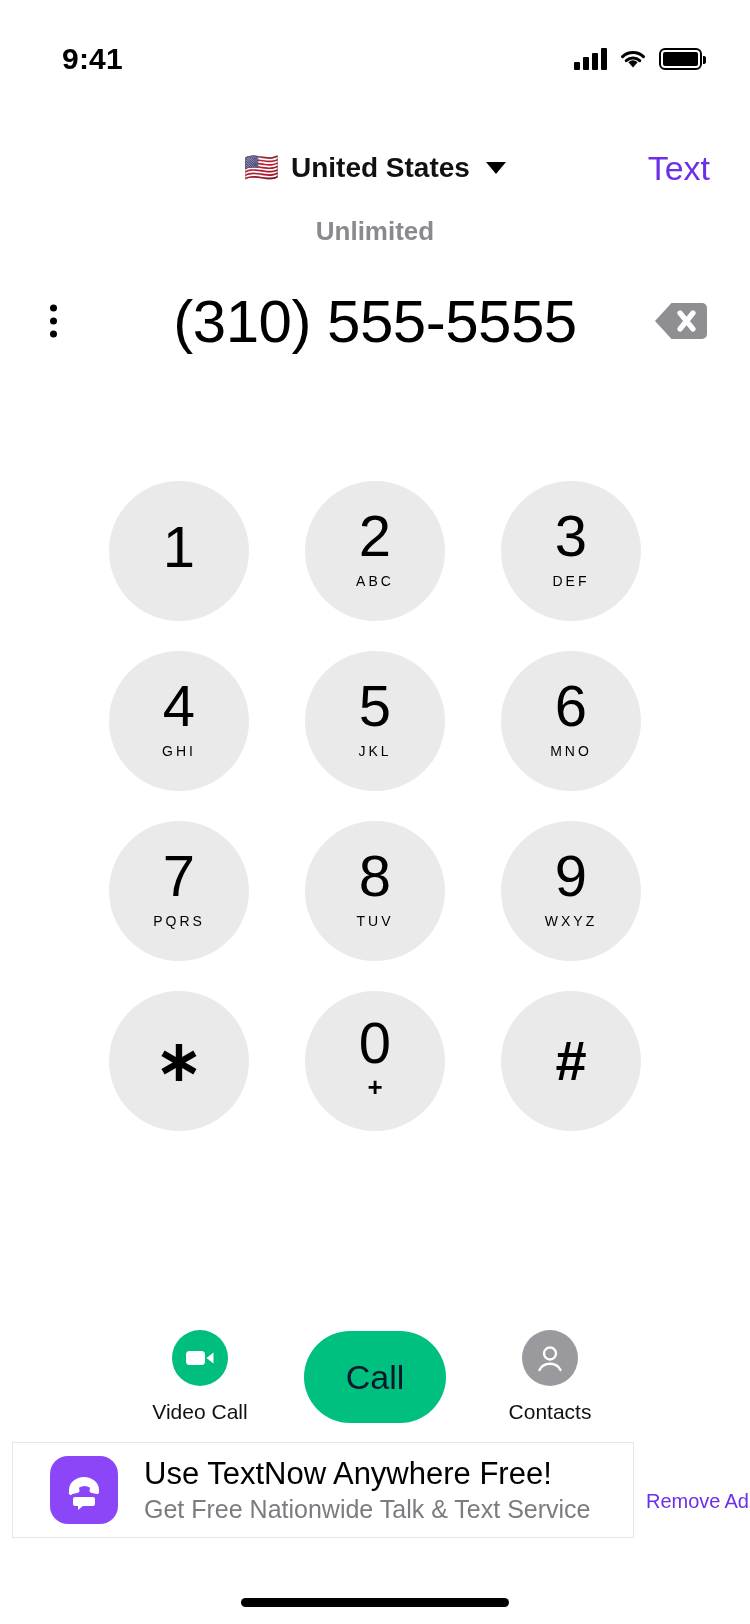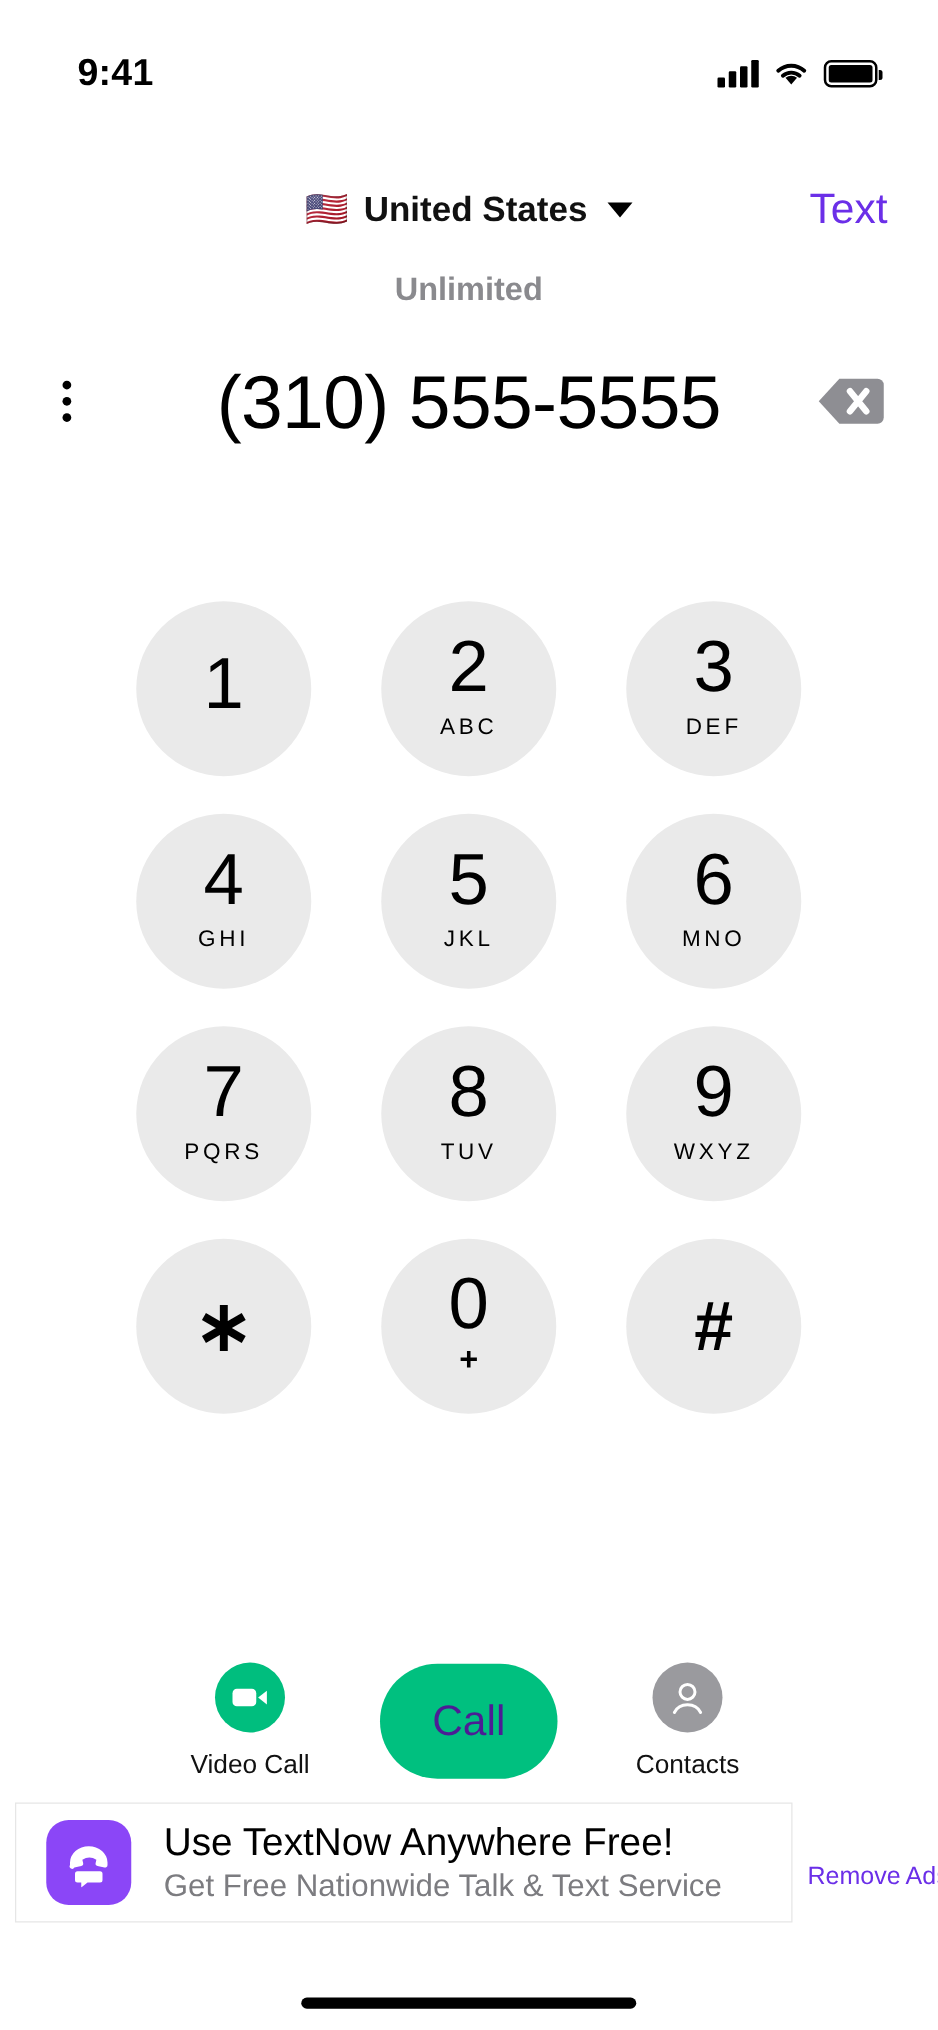--- a/index.html
+++ b/index.html
@@ -178,21 +178,21 @@
     font-size: 58px;
     font-weight: 300;
     color: #000;
     line-height: 1;
   }
   .key.symbol .key-digit {
     font-size: 56px;
     font-weight: 700;
   }
   .key-sub {
-    font-size: 18px;
+    font-size: 14px;
     font-weight: 500;
     color: #000;
     letter-spacing: 3px;
     margin-top: 9px;
     line-height: 1;
   }
   .key.has-sub .key-digit { margin-top: -8px; }
   .key-sub.plus {
     font-size: 26px;
     letter-spacing: 0;
@@ -236,21 +236,21 @@
     flex: 0 0 auto;
     display: flex;
     align-items: center;
     justify-content: center;
   }
   .call-button {
     width: 142px; height: 92px;
     border-radius: 46px;
     background: #00C07F;
     border: none;
-    color: #4c1d95;
+    color: #0f172a;
     font-size: 34px;
     font-family: "Liberation Sans", sans-serif;
     cursor: pointer;
     display: flex;
     align-items: center;
     justify-content: center;
   }
 
   
   .ad-area {
@@ -260,21 +260,21 @@
     padding: 0 12px 0 12px;
     margin-bottom: 42px;
   }
   .ad-banner {
     flex: 1 1 auto;
     display: flex;
     align-items: center;
     gap: 26px;
     border: 1px solid #E6E6E6;
     background: #fff;
-    padding: 16px 24px;
+    padding: 16px 37px;
     height: 96px;
     cursor: pointer;
   }
   .ad-icon {
     width: 68px; height: 68px;
     border-radius: 18px;
     background: #8B46F7;
     display: flex;
     align-items: center;
     justify-content: center;

